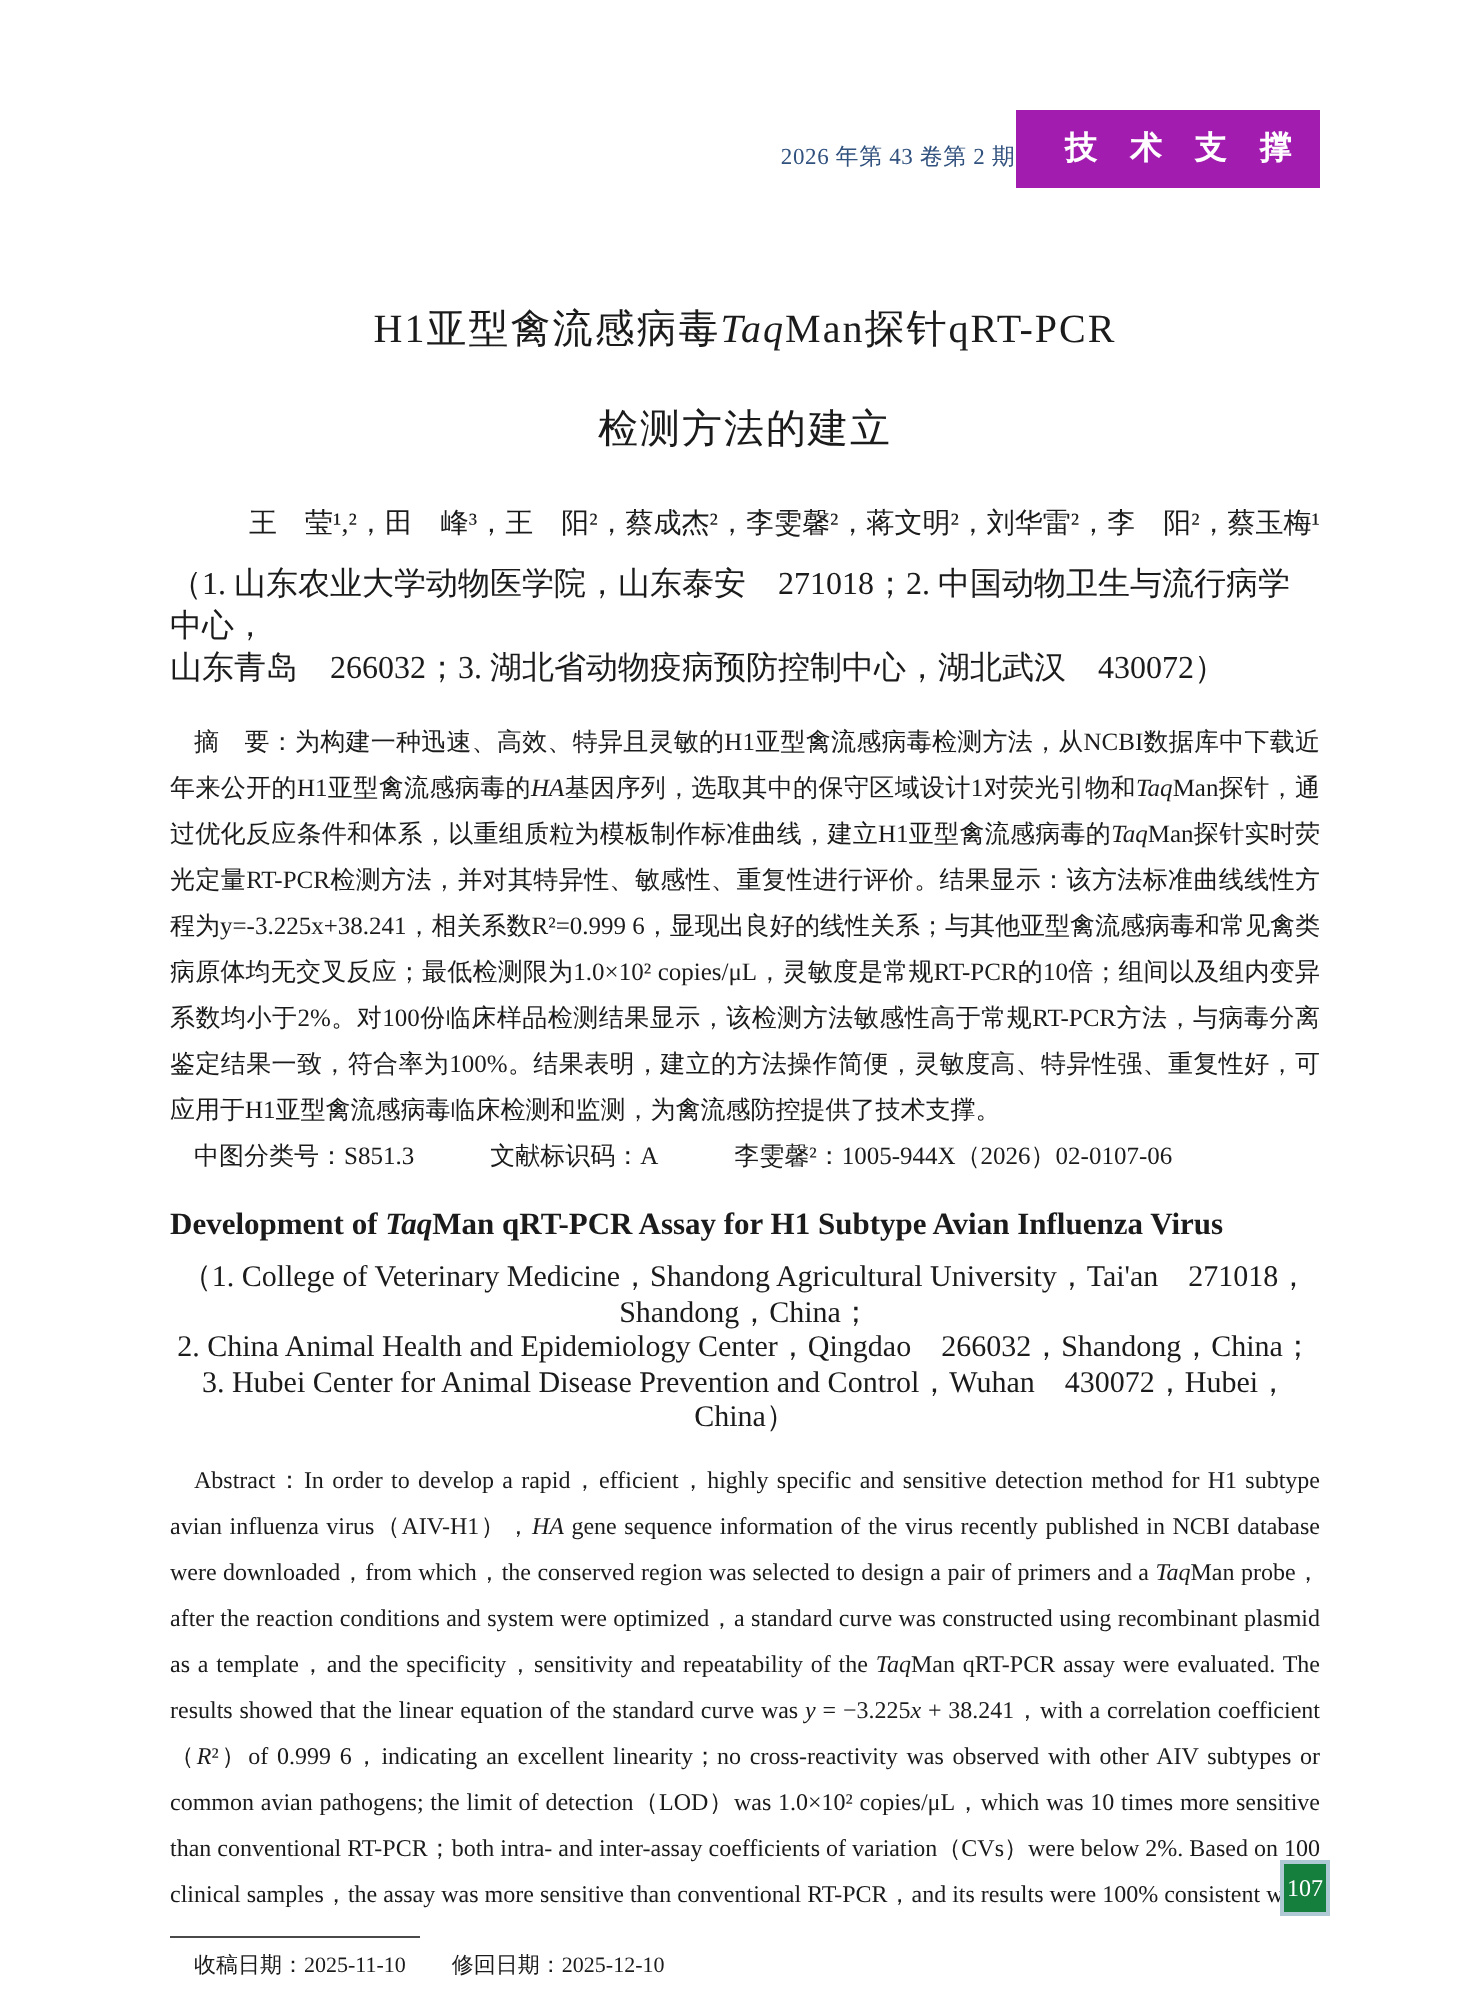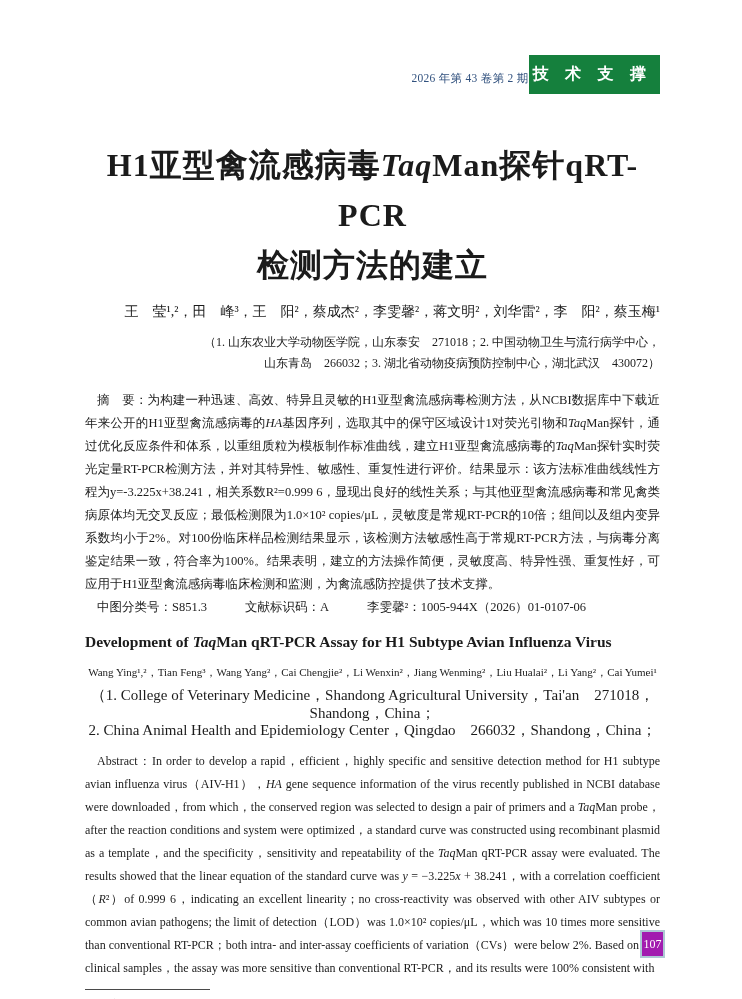--- a/index.html
+++ b/index.html
@@ -1,36 +1,36 @@
 <!DOCTYPE html>
 <html><head>
 <meta charset="utf-8">
 <style>
   html,body{margin:0;padding:0;background:#ffffff;}
   body{width:742px;height:999px;position:relative;font-family:"Liberation Serif","DejaVu Serif",serif;color:#1b1b1b;}
   .page{box-sizing:border-box;width:742px;height:999px;padding:55px 82px 0 85px;position:relative;overflow:hidden;}
   .header{display:flex;justify-content:flex-end;align-items:flex-start;}
   .issue{font-size:11.5px;color:#31517e;margin-top:16px;letter-spacing:0.3px;}
-  .badge{background:#15803d;color:#ffffff;font-size:16px;font-weight:bold;letter-spacing:6px;padding:9px 8px 9px 4px;font-family:"Liberation Sans","DejaVu Sans",sans-serif;}
-  .title-cn{text-align:center;font-size:32px;font-weight:bold;line-height:50px;margin-top:46px;letter-spacing:1px;}
+  .badge{background:#a21caf;color:#ffffff;font-size:16px;font-weight:bold;letter-spacing:6px;padding:9px 8px 9px 25px;font-family:"Liberation Sans","DejaVu Sans",sans-serif;}
+  .title-cn{text-align:center;font-size:20px;font-weight:normal;line-height:50px;margin-top:46px;letter-spacing:1px;}
   .it{font-style:italic;}
   .authors-cn{text-align:right;font-size:14px;margin-top:13px;}
-  .affil-cn{text-align:right;font-size:12px;line-height:21px;margin-top:11px;}
+  .affil-cn{text-align:left;font-size:16px;line-height:21px;margin-top:11px;}
   .abstract-cn{font-size:12.5px;line-height:23px;text-align:justify;margin-top:15px;}
   .b{font-weight:normal;margin-left:12px;}
   .kw-line,.doi-line{font-size:12.5px;line-height:23px;}
   .meta-line{font-size:12.5px;line-height:23px;}
   .meta-line .gap{margin-right:26px;}
   .title-en{text-align:left;font-size:15.5px;font-weight:bold;margin-top:12px;line-height:22px;}
   .authors-en{text-align:center;font-size:11px;margin-top:11px;line-height:16px;}
   .affil-en{text-align:center;font-size:15px;line-height:17.5px;margin-top:7px;}
   .abstract-en{font-size:12px;line-height:23px;text-align:justify;margin-top:10px;}
   .foot-rule{width:125px;height:0;border-top:1px solid #4a4a4a;margin-top:9px;}
   .footer{font-size:11px;line-height:20.5px;margin-top:4px;}
-  .page-num{position:absolute;left:640px;top:930px;width:25px;height:28px;background:#a21caf;border:2px solid #aec8d4;box-sizing:border-box;color:#ffffff;font-size:12px;display:flex;align-items:center;justify-content:center;}
+  .page-num{position:absolute;left:640px;top:930px;width:25px;height:28px;background:#15803d;border:2px solid #aec8d4;box-sizing:border-box;color:#ffffff;font-size:12px;display:flex;align-items:center;justify-content:center;}
 </style>
 </head>
 <body>
 
 <div class="page">
 
   <div class="header">
     <div class="issue">2026 年第 43 卷第 2 期</div>
     <div class="badge">技 术 支 撑</div>
   </div>
@@ -43,30 +43,30 @@
   <div class="authors-cn">王　莹¹,²，田　峰³，王　阳²，蔡成杰²，李雯馨²，蒋文明²，刘华雷²，李　阳²，蔡玉梅¹</div>
 
   <div class="affil-cn">
     <div>（1. 山东农业大学动物医学院，山东泰安　271018；2. 中国动物卫生与流行病学中心，</div>
     <div>山东青岛　266032；3. 湖北省动物疫病预防控制中心，湖北武汉　430072）</div>
   </div>
 
   <div class="abstract-cn"><span class="b">摘　要：</span><span>为构建一种迅速、高效、特异且灵敏的H1亚型禽流感病毒检测方法，从NCBI数据库中下载近年来公开的H1亚型禽流感病毒的</span><span class="it">HA</span><span>基因序列，选取其中的保守区域设计1对荧光引物和</span><span class="it">Taq</span><span>Man探针，通过优化反应条件和体系，以重组质粒为模板制作标准曲线，建立H1亚型禽流感病毒的</span><span class="it">Taq</span><span>Man探针实时荧光定量RT-PCR检测方法，并对其特异性、敏感性、重复性进行评价。结果显示：该方法标准曲线线性方程为y=-3.225x+38.241，相关系数R²=0.999 6，显现出良好的线性关系；与其他亚型禽流感病毒和常见禽类病原体均无交叉反应；最低检测限为1.0×10² copies/μL，灵敏度是常规RT-PCR的10倍；组间以及组内变异系数均小于2%。对100份临床样品检测结果显示，该检测方法敏感性高于常规RT-PCR方法，与病毒分离鉴定结果一致，符合率为100%。结果表明，建立的方法操作简便，灵敏度高、特异性强、重复性好，可应用于H1亚型禽流感病毒临床检测和监测，为禽流感防控提供了技术支撑。</span></div>
 
 
-  <div class="meta-line"><span class="b">中图分类号：</span><span class="gap">S851.3</span><span class="b">文献标识码：</span><span class="gap">A</span><span class="b">李雯馨²：</span><span>1005-944X（2026）01-0107-06</span></div>
+  <div class="meta-line"><span class="b">中图分类号：</span><span class="gap">S851.3</span><span class="b">文献标识码：</span><span class="gap">A</span><span class="b">李雯馨²：</span><span>1005-944X（2026）02-0107-06</span></div>
 
 
   <div class="title-en"><span>Development of </span><span class="it">Taq</span><span>Man qRT-PCR Assay for H1 Subtype Avian Influenza Virus</span></div>
 
-  <div class="authors-en">Wang Ying¹,²，Tian Feng³，Wang Yang²，Cai Chengjie²，Li Wenxin²，Jiang Wenming²，Liu Hualai²，Li Yang²，Cai Yumei¹</div>
 
   <div class="affil-en">
     <div>（1. College of Veterinary Medicine，Shandong Agricultural University，Tai'an　271018，Shandong，China；</div>
     <div>2. China Animal Health and Epidemiology Center，Qingdao　266032，Shandong，China；</div>
+    <div>3. Hubei Center for Animal Disease Prevention and Control，Wuhan　430072，Hubei，China）</div>
   </div>
 
   <div class="abstract-en"><span class="b">Abstract：</span><span>In order to develop a rapid，efficient，highly specific and sensitive detection method for H1 subtype avian influenza virus（AIV-H1），</span><span class="it">HA</span><span> gene sequence information of the virus recently published in NCBI database were downloaded，from which，the conserved region was selected to design a pair of primers and a </span><span class="it">Taq</span><span>Man probe，after the reaction conditions and system were optimized，a standard curve was constructed using recombinant plasmid as a template，and the specificity，sensitivity and repeatability of the </span><span class="it">Taq</span><span>Man qRT-PCR assay were evaluated. The results showed that the linear equation of the standard curve was </span><span class="it">y</span><span> = −3.225</span><span class="it">x</span><span> + 38.241，with a correlation coefficient（</span><span class="it">R</span><span>²）of 0.999 6，indicating an excellent linearity；no cross-reactivity was observed with other AIV subtypes or common avian pathogens; the limit of detection（LOD）was 1.0×10² copies/μL，which was 10 times more sensitive than conventional RT-PCR；both intra- and inter-assay coefficients of variation（CVs）were below 2%. Based on 100 clinical samples，the assay was more sensitive than conventional RT-PCR，and its results were 100% consistent with</span></div>
 
   <div class="foot-rule"></div>
 
   <div class="footer">
     <div><span class="b">收稿日期：</span><span>2025-11-10</span><span>　</span><span class="b">修回日期：</span><span>2025-12-10</span></div>
 
   </div>

